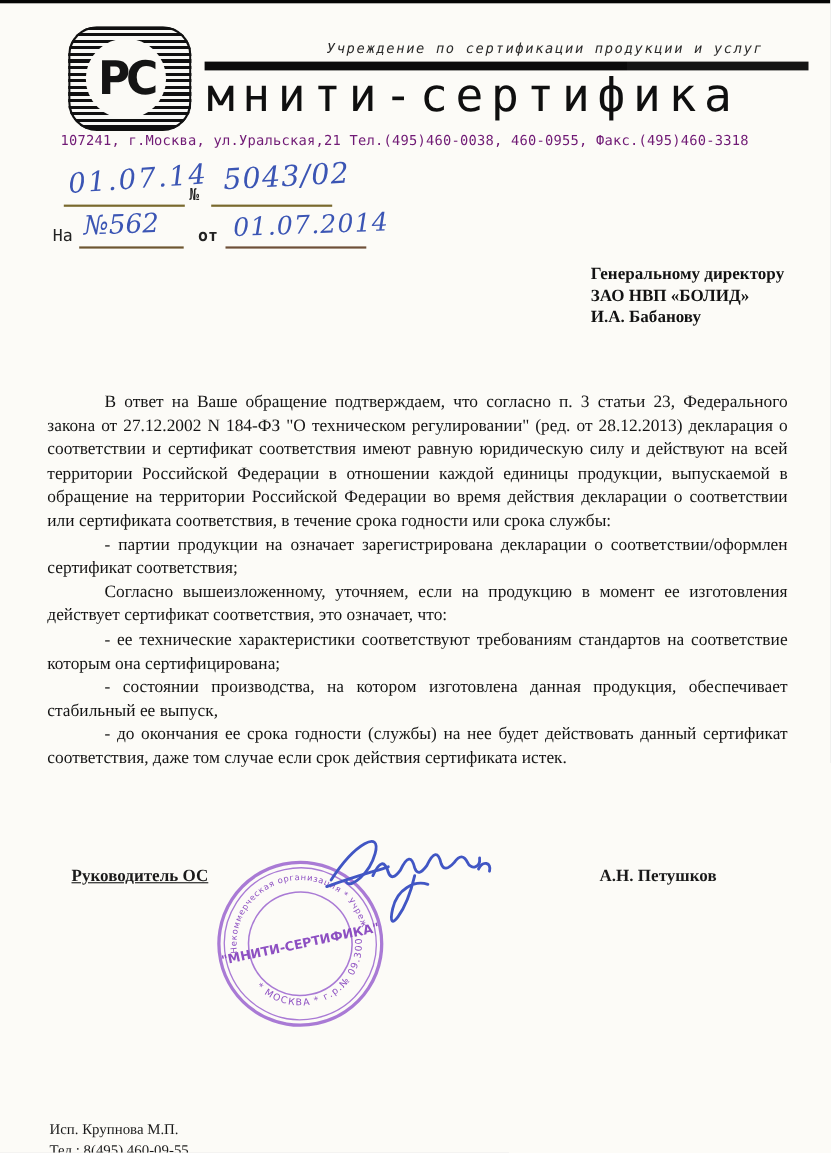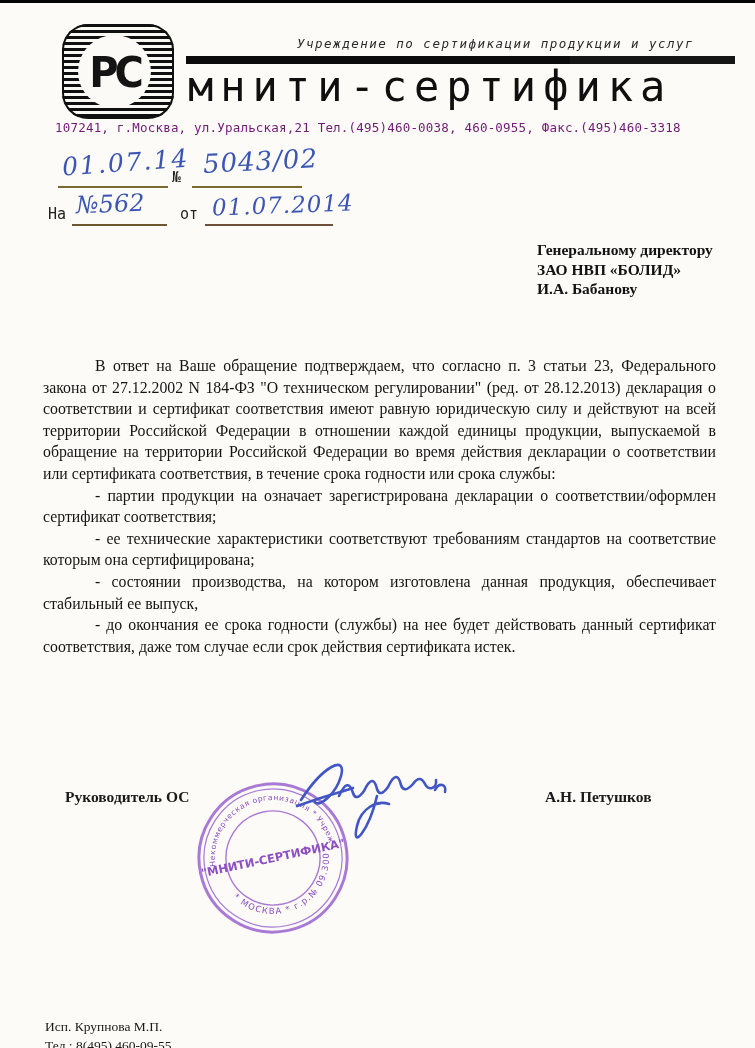--- a/index.html
+++ b/index.html
@@ -54,39 +54,39 @@
   }
   .u-line{position:absolute;height:2px;}
   .hand-date{position:absolute;left:62px;top:148px;font-size:25px;transform:rotate(-4deg);letter-spacing:2px;}
   .num-sign{position:absolute;left:172px;top:168px;}
   .hand-number{position:absolute;left:203px;top:146px;font-size:26px;transform:rotate(-3deg);letter-spacing:1px;}
   .line-a{left:58px;top:186px;width:110px;background:#79692d;}
   .line-b{left:192px;top:186px;width:110px;background:#79692d;}
   .na-label{position:absolute;left:48px;top:205px;}
   .hand-innum{position:absolute;left:76px;top:190px;font-size:24px;transform:rotate(-2deg);}
   .line-c{left:72px;top:224px;width:95px;background:#6e5631;}
-  .ot-label{position:absolute;left:180px;top:205px;}
+  .ot-label{position:absolute;left:180px;top:205px;font-weight:bold;}
   .hand-indate{position:absolute;left:212px;top:192px;font-size:23px;transform:rotate(-2deg);letter-spacing:1px;}
   .line-d{left:205px;top:224px;width:128px;background:#6e4f38;}
 
   
   .recipient{
     position:absolute;left:537px;top:240px;width:210px;
     font-weight:bold;font-size:15.5px;line-height:19.5px;color:#121212;
   }
 
   
   .body-text{
     position:absolute;left:43px;top:355px;width:673px;
     font-size:15.8px;line-height:21.6px;text-align:justify;color:#141414;
   }
   .body-text p{margin:0;text-indent:52px;}
 
   
-  .sig-left{position:absolute;left:65px;top:788px;font-weight:bold;font-size:15.5px;}
+  .sig-left{position:absolute;left:65px;top:788px;font-weight:bold;font-size:15.5px;text-decoration:underline;}
   .sig-right{position:absolute;left:545px;top:788px;font-weight:bold;font-size:15.5px;text-align:center;}
 
   .signature-svg{position:absolute;left:295px;top:752px;}
   .stamp-svg{position:absolute;left:195px;top:780px;transform:rotate(-12deg);}
 
   
   .footer{
     position:absolute;left:45px;top:1017px;font-size:13.5px;line-height:19px;color:#1a1a1a;
   }
 </style>
@@ -120,20 +120,21 @@
 
   <div class="recipient">
     <div>Генеральному директору</div>
     <div>ЗАО НВП «БОЛИД»</div>
     <div>И.А. Бабанову</div>
   </div>
 
   <div class="body-text">
     <p>В ответ на Ваше обращение подтверждаем, что согласно п. 3 статьи 23, Федерального закона от 27.12.2002 N 184-ФЗ "О техническом регулировании" (ред. от 28.12.2013) декларация о соответствии и сертификат соответствия имеют равную юридическую силу и действуют на всей территории Российской Федерации в отношении каждой единицы продукции, выпускаемой в обращение на территории Российской Федерации во время действия декларации о соответствии или сертификата соответствия, в течение срока годности или срока службы:</p>
     <p>- партии продукции на означает зарегистрирована декларации о соответствии/оформлен сертификат соответствия;</p>
+    <p>Согласно вышеизложенному, уточняем, если на продукцию в момент ее изготовления действует сертификат соответствия, это означает, что:</p>
     <p>- ее технические характеристики соответствуют требованиям стандартов на соответствие которым она сертифицирована;</p>
     <p>- состоянии производства, на котором изготовлена данная продукция, обеспечивает стабильный ее выпуск,</p>
     <p>- до окончания ее срока годности (службы) на нее будет действовать данный сертификат соответствия, даже  том случае если срок действия сертификата истек.</p>
   </div>
 
   <span class="sig-left">Руководитель ОС</span>
   <span class="sig-right">А.Н. Петушков</span>
 
   <svg class="stamp-svg" width="156" height="156" viewBox="0 0 156 156">
     <g fill="none" stroke="#a06cd1" opacity="0.9">

